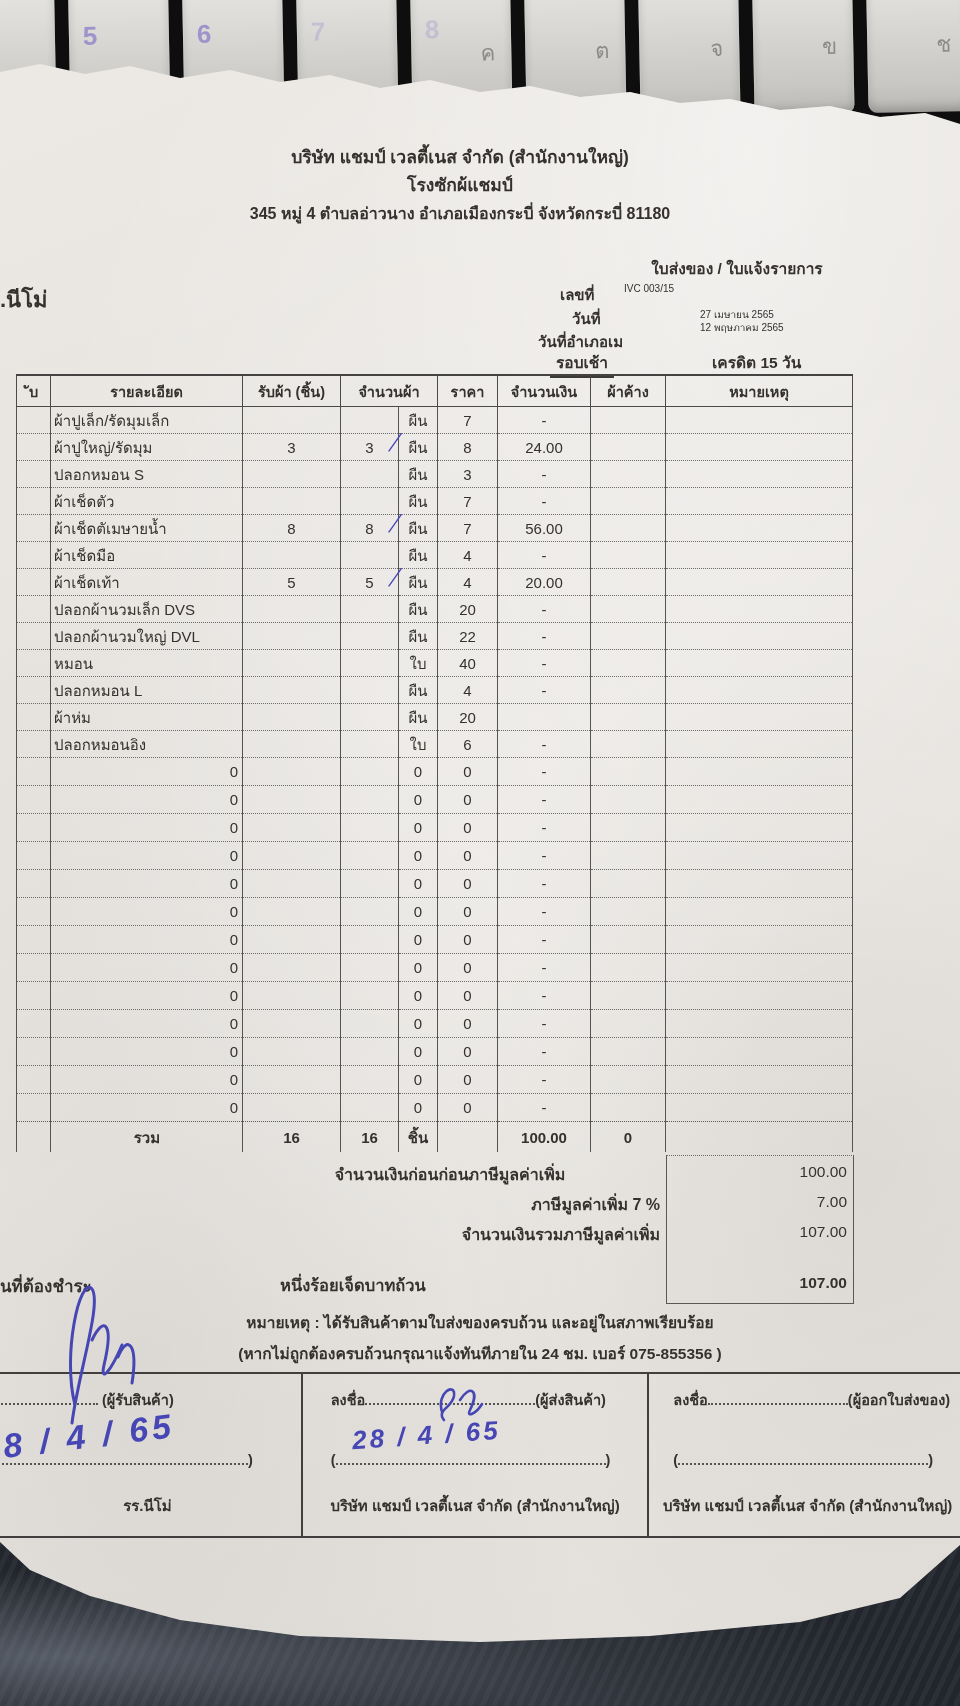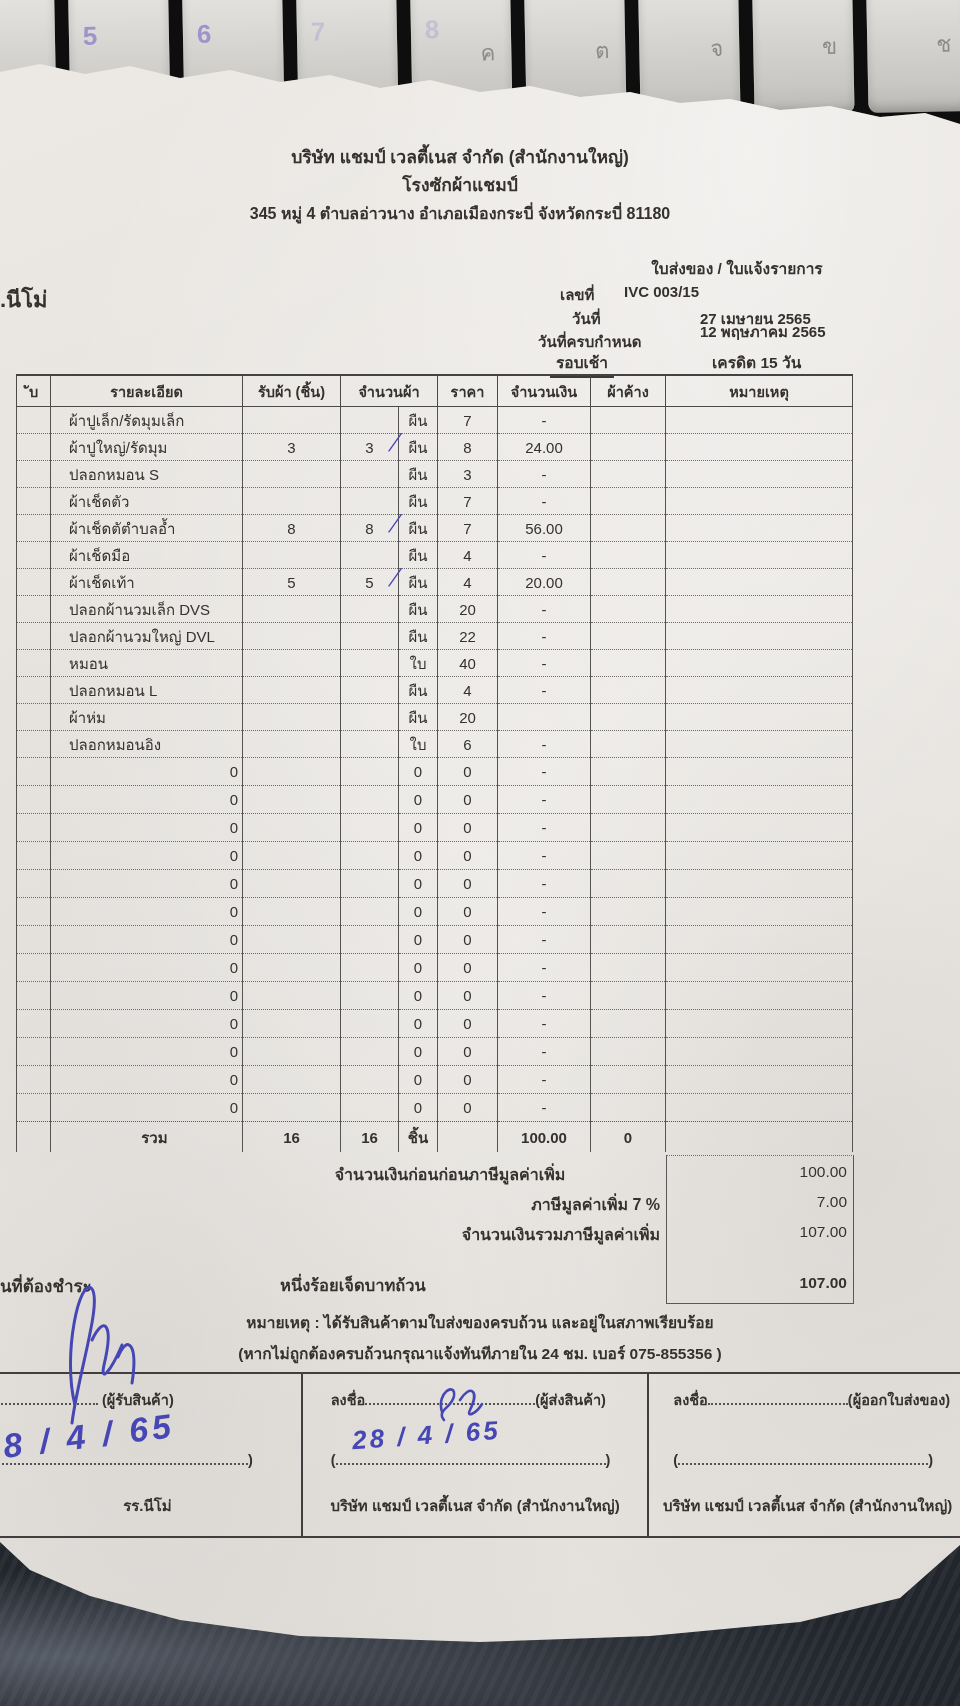--- a/index.html
+++ b/index.html
@@ -55,41 +55,41 @@
   }
   .abs{position:absolute;}
   
   .doc-header{left:105px;top:148px;width:710px;text-align:center;line-height:1.1;}
   .doc-header .l1{font-size:17.5px;font-weight:bold;margin-bottom:9px;}
   .doc-header .l2{font-size:17.5px;font-weight:bold;margin-bottom:9px;}
   .doc-header .l3{font-size:16px;font-weight:bold;margin-bottom:8px;}
   .doc-header .l4{font-size:15.5px;font-weight:bold;}
   .form-title{left:612px;top:256px;width:250px;text-align:center;font-size:15.5px;font-weight:bold;}
   .meta-label{font-size:15px;font-weight:bold;}
-  .meta-value{font-size:15px;font-weight:bold;}
+  .meta-value{font-size:10px;font-weight:normal;}
   .customer-partial{left:0;top:282px;font-size:22px;font-weight:bold;}
   .round{left:550px;top:350px;font-size:15.5px;font-weight:bold;border-bottom:2px solid #3c3a38;padding:0 6px 1px 6px;}
   .credit{left:712px;top:350px;font-size:15.5px;font-weight:bold;}
   
   table.inv{
     position:absolute;left:16px;top:374px;width:836px;
     border-collapse:collapse;table-layout:fixed;
     border-top:2px solid #454341;border-bottom:2px solid transparent;
   }
   .inv th{
     font-size:14.5px;font-weight:bold;height:30px;
     border:1.5px solid #4c4a48;white-space:nowrap;overflow:hidden;padding:0 2px;
   }
   .inv td{
     font-size:15px;height:26px;text-align:center;white-space:nowrap;overflow:visible;
     border-left:1px solid #565452;border-top:1px dotted #6e6c6a;padding:0 2px;line-height:1;
   }
   .inv td:last-child{border-right:1px solid #565452;}
   .inv tr.zero-row td{height:27px;}
-  .inv td.c-desc{text-align:left;padding-left:18px;}
+  .inv td.c-desc{text-align:left;padding-left:3px;}
   .inv tr.zero-row td.c-desc{text-align:right;padding-right:4px;}
   .inv td.c-unit{position:relative;}
   .inv tr.total-row td{height:30px;font-weight:bold;border-top:1px dotted #5b5957;border-bottom:2px dotted #5b5957;}
   .inv tr.total-row td.c-desc{text-align:center;}
   .tick{
     position:absolute;left:-9px;top:0px;color:#4747b8;font-weight:bold;font-size:17px;
     transform:rotate(8deg);
   }
   
   .sum-label{font-size:16px;font-weight:bold;text-align:right;width:420px;}
@@ -155,30 +155,30 @@
       <div class="key">
         <span class="thai">ช</span>
       </div>
     </div>
   <div class="denim"></div>
 
   <div class="paper">
 
     <div class="abs doc-header">
       <div class="l1">บริษัท แชมป์ เวลตี้เนส จำกัด (สำนักงานใหญ่)</div>
-      <div class="l2">โรงซักผ้าแชมป์</div>
+      <div class="l2">โรงซักผ้แชมป์</div>
       <div class="l3">345 หมู่ 4 ตำบลอ่าวนาง อำเภอเมืองกระบี่ จังหวัดกระบี่ 81180</div>
     </div>
 
     <div class="abs form-title">ใบส่งของ / ใบแจ้งรายการ</div>
     <span class="abs meta-label" style="left:560px;top:283px;">เลขที่</span>
     <span class="abs meta-value" style="left:624px;top:283px;">IVC 003/15</span>
     <span class="abs meta-label" style="left:572px;top:307px;">วันที่</span>
     <span class="abs meta-value" style="left:700px;top:307px;">27 เมษายน 2565</span>
-    <span class="abs meta-label" style="left:538px;top:330px;">วันที่ครบกำหนด</span>
+    <span class="abs meta-label" style="left:538px;top:330px;">วันที่อำเภอเม</span>
     <span class="abs meta-value" style="left:700px;top:320px;">12 พฤษภาคม 2565</span>
     <span class="abs round">รอบเช้า</span>
     <span class="abs credit">เครดิต 15 วัน</span>
     <span class="abs customer-partial">.นีโม่</span>
 
     <table class="inv">
       <colgroup>
         <col style="width:34px">
           <col style="width:192px">
           <col style="width:98px">
@@ -241,21 +241,21 @@
             <td class="c-received"></td>
             <td class="c-qty"></td>
             <td class="c-unit">ผืน</td>
             <td class="c-price">7</td>
             <td class="c-amount">-</td>
             <td class="c-pending"></td>
             <td class="c-remark"></td>
           </tr>
           <tr class="item-row">
             <td class="c-idx"></td>
-            <td class="c-desc">ผ้าเช็ดตัตำบลอ้ำ</td>
+            <td class="c-desc">ผ้าเช็ดตัเมษายน้ำ</td>
             <td class="c-received">8</td>
             <td class="c-qty">8</td>
             <td class="c-unit"><span class="tick">╱</span>ผืน</td>
             <td class="c-price">7</td>
             <td class="c-amount">56.00</td>
             <td class="c-pending"></td>
             <td class="c-remark"></td>
           </tr>
           <tr class="item-row">
             <td class="c-idx"></td>

